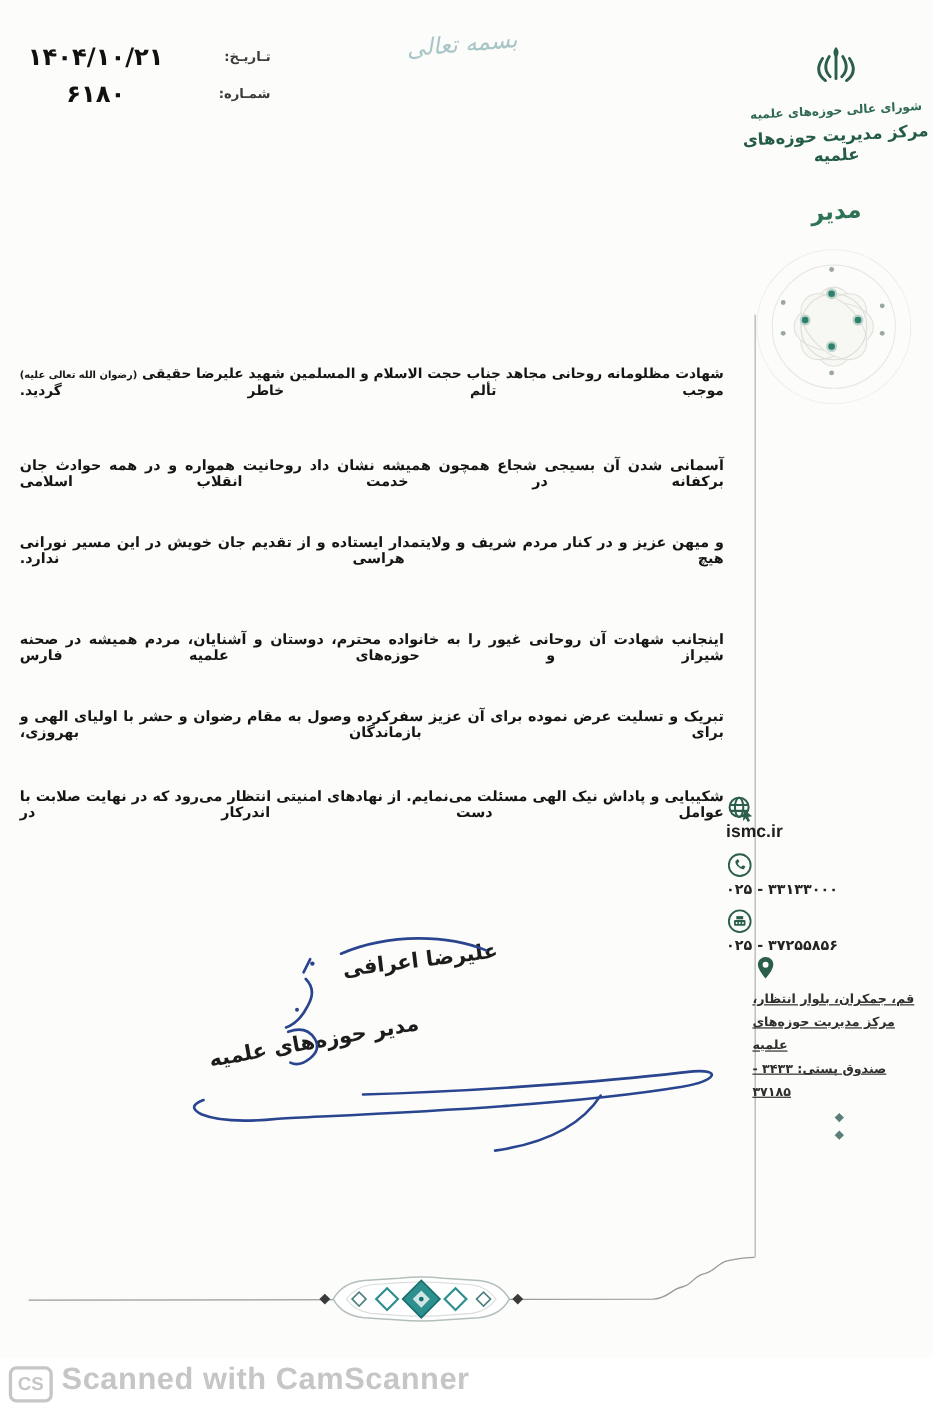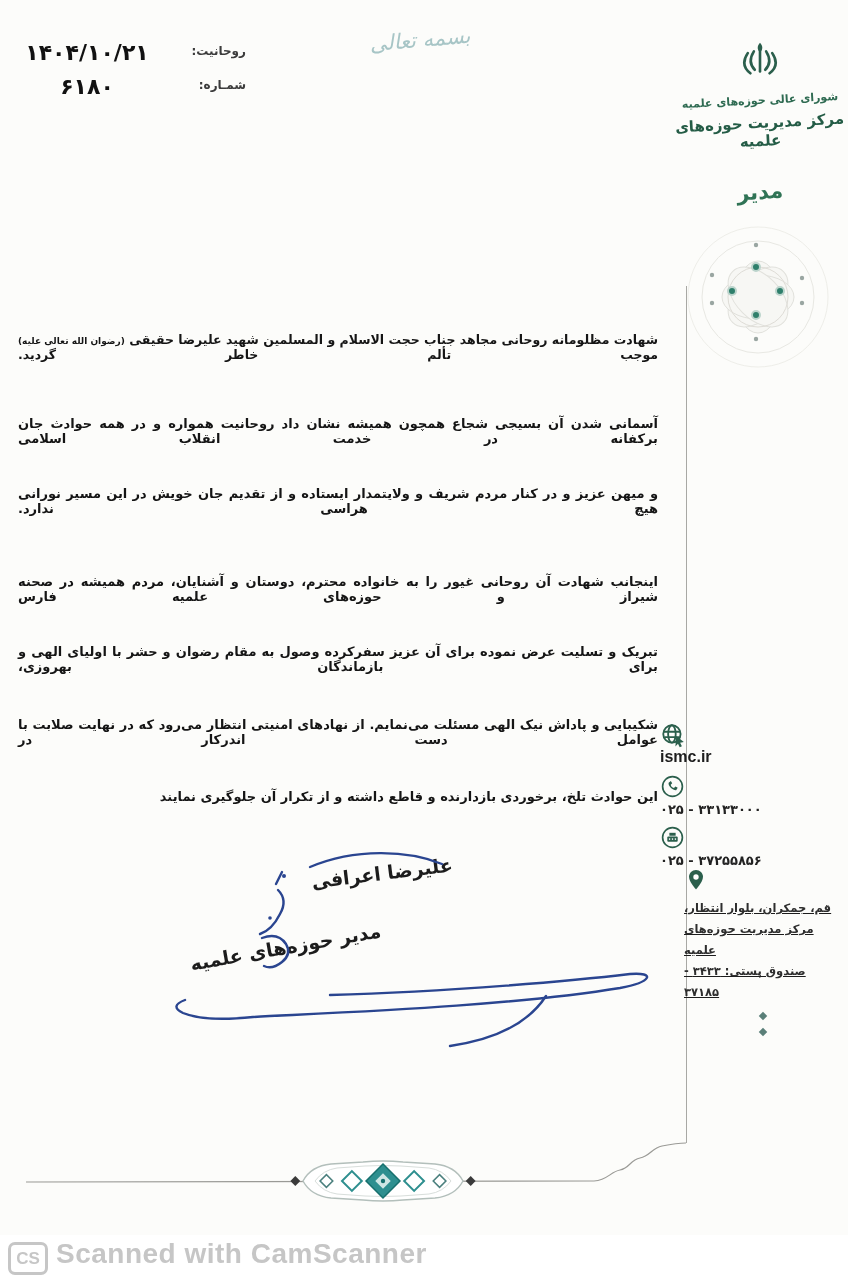--- a/index.html
+++ b/index.html
@@ -50,21 +50,21 @@
   .cs-text{left:56px;top:1238px;font-family:"Liberation Sans",sans-serif;font-weight:bold;
            font-size:28px;color:#c6c6c6;letter-spacing:.5px;}
 </style>
 </head>
 <body>
 
 <div class="page">
 
   <div class="abs meta">
     <div class="meta-row">
-      <span class="meta-label">روحانیت:</span>
+      <span class="meta-label">تـاریـخ:</span>
       <span class="meta-value">۱۴۰۴/۱۰/۲۱</span>
     </div>
     <div class="meta-row">
       <span class="meta-label">شمـاره:</span>
       <span class="meta-value">۶۱۸۰</span>
     </div>
   </div>
 
   <div class="abs bismillah">بسمه تعالی</div>
 
@@ -121,21 +121,20 @@
   <div class="abs bline bjust" style="top:332px;font-size:12.5px;">
     <span>شهادت مظلومانه روحانی مجاهد جناب حجت الاسلام و المسلمین شهید علیرضا حقیقی</span>
     <span class="paren">(رضوان الله تعالی علیه)</span>
     <span>موجب تألم خاطر گردید.</span>
   </div>
   <div class="abs bline bjust" style="top:416px;font-size:13px;">آسمانی شدن آن بسیجی شجاع همچون همیشه نشان داد روحانیت همواره و در همه حوادث جان برکفانه در خدمت انقلاب اسلامی</div>
   <div class="abs bline bjust" style="top:574px;font-size:13px;">اینجانب شهادت آن روحانی غیور را به خانواده محترم، دوستان و آشنایان، مردم همیشه در صحنه شیراز و حوزه‌های علمیه فارس</div>
   <div class="abs bline bjust" style="top:486px;font-size:13px;">و میهن عزیز و در کنار مردم شریف و ولایتمدار ایستاده و از تقدیم جان خویش در این مسیر نورانی هیچ هراسی ندارد.</div>
   <div class="abs bline bjust" style="top:717px;font-size:13px;">شکیبایی و پاداش نیک الهی مسئلت می‌نمایم. از نهادهای امنیتی انتظار می‌رود که در نهایت صلابت با عوامل دست اندرکار در</div>
   <div class="abs bline bjust" style="top:644px;font-size:13px;">تبریک و تسلیت عرض نموده برای آن عزیز سفرکرده وصول به مقام رضوان و حشر با اولیای الهی و برای بازماندگان بهروزی،</div>
-  <div class="abs bline bright" style="top:789px;font-size:13px;">این حوادث تلخ، برخوردی بازدارنده و قاطع داشته و از تکرار آن جلوگیری نمایند</div>
 
   <div class="abs sig-name">علیرضا اعرافی</div>
   <div class="abs sig-title">مدیر حوزه‌های علمیه</div>
   <svg class="abs" style="left:150px;top:840px;" width="530" height="220" viewBox="0 0 530 220">
     <g stroke="#2a4590" fill="none" stroke-width="2.4" stroke-linecap="round">
       <path d="M160 27 C205 8 258 10 292 24"></path>
       <path d="M126 44 l6 -12"></path>
       <path d="M128 50 q10 10 2 24 q-8 16 -20 20"></path>
       <path d="M112 98 q16 -6 24 6 q6 10 -4 18 q-10 8 -18 4"></path>
       <path d="M35 160 q-16 6 -2 13 q22 9 70 4 C200 172 360 166 470 148 C502 142 506 132 480 134 C430 140 300 152 180 155"></path>

